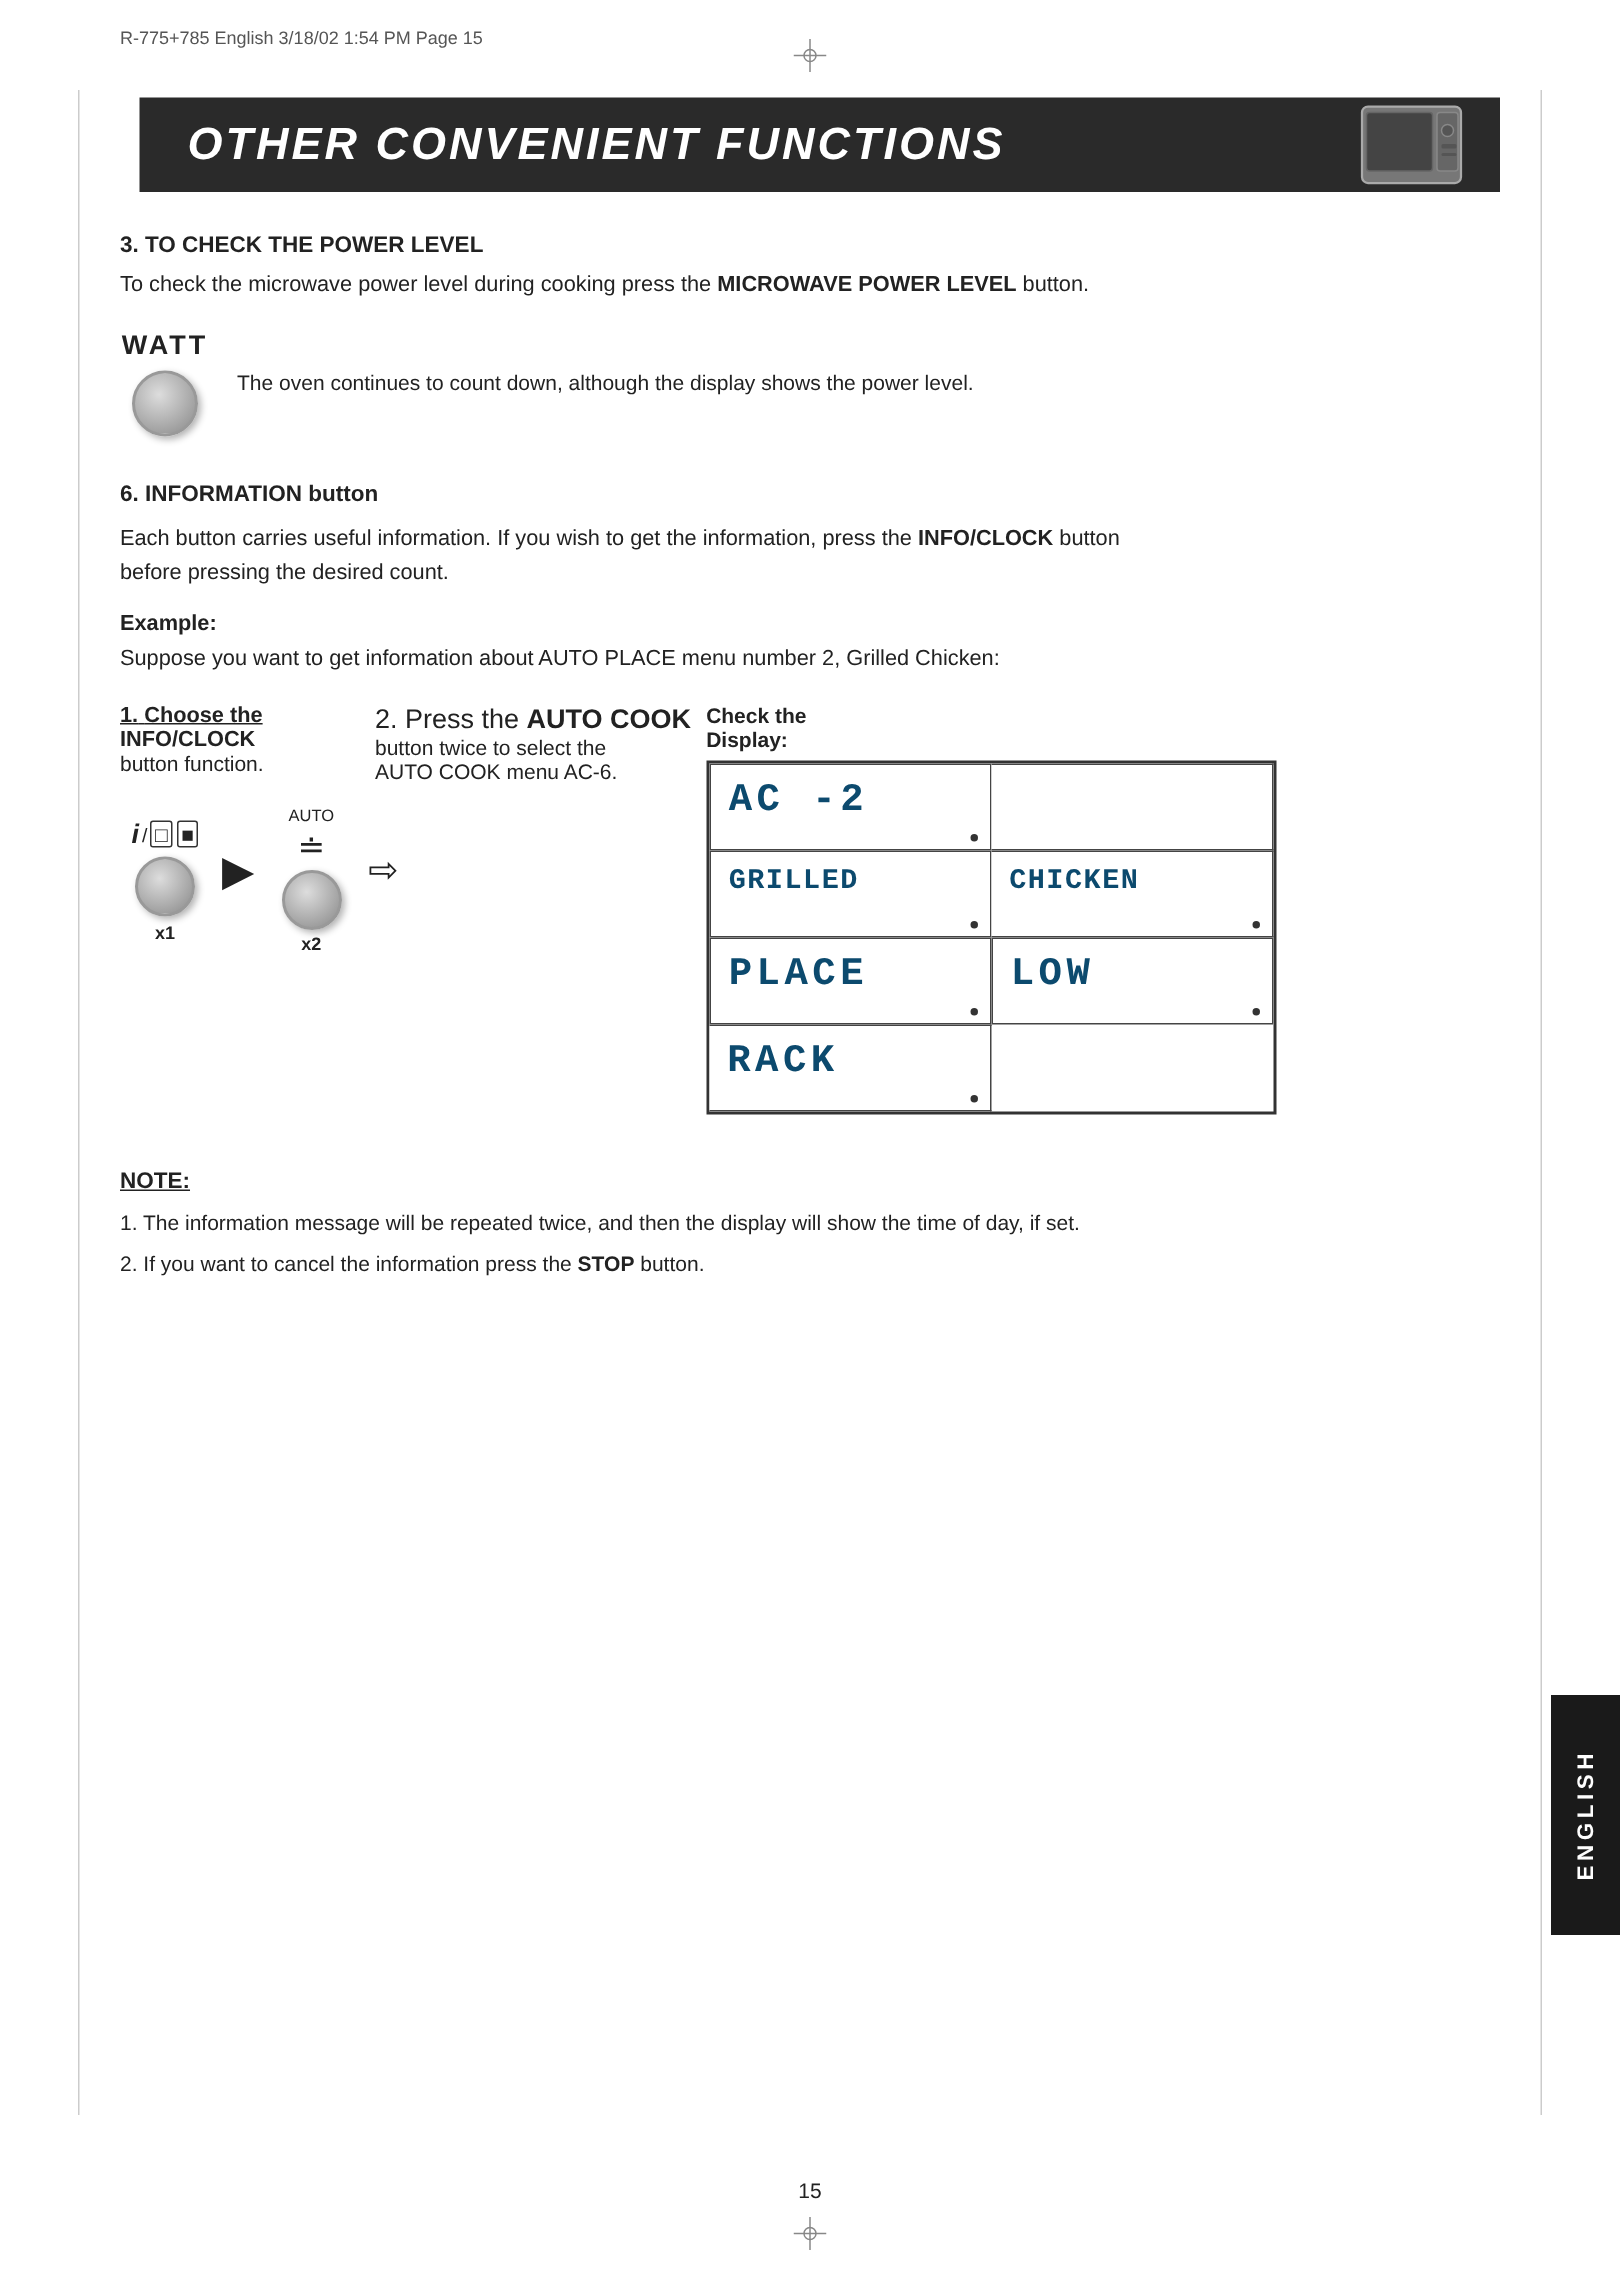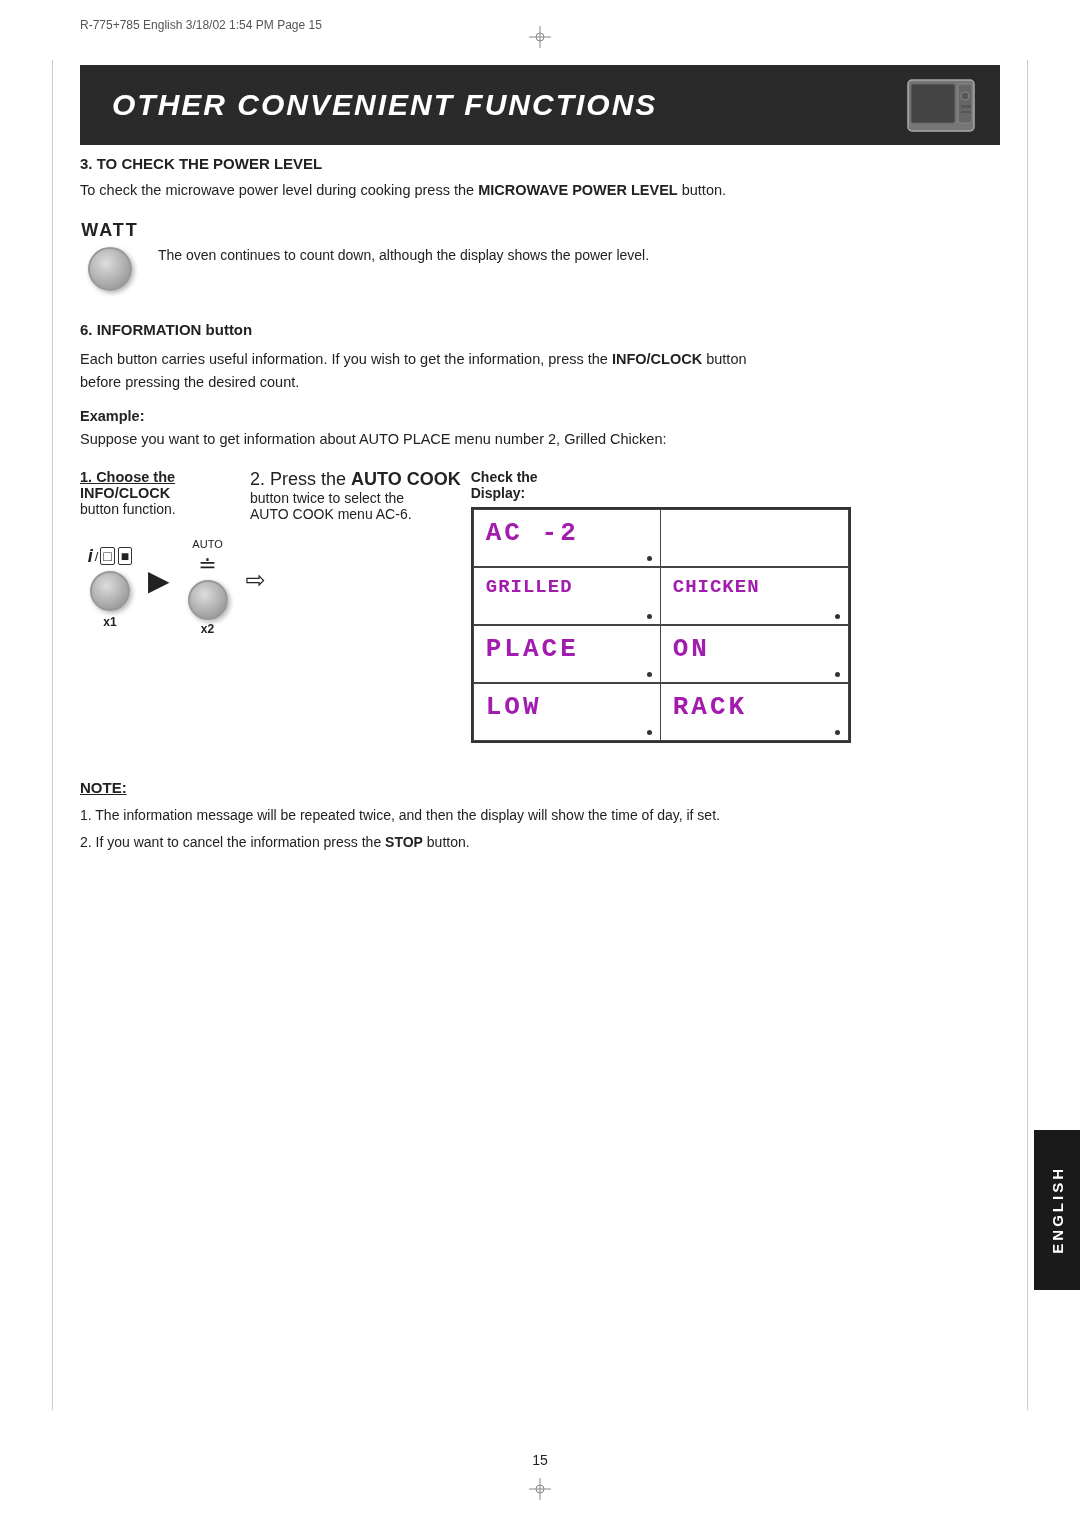--- a/index.html
+++ b/index.html
@@ -40,23 +40,23 @@
       right: 52px;
       width: 1px;
       height: 1350px;
       background: #ccc;
     }
 
     
     .title-banner {
       position: absolute;
       top: 65px;
-      left: 80px;
+      left: 93px;
       right: 80px;
-      height: 80px;
+      height: 63px;
       background: #2a2a2a;
       display: flex;
       align-items: center;
       justify-content: space-between;
       padding: 0 24px 0 32px;
     }
     .title-banner-text {
       color: #fff;
       font-size: 30px;
       font-weight: 900;
@@ -151,21 +151,21 @@
       width: 380px;
     }
     .display-cell {
       border: 1px solid #444;
       padding: 8px 12px 14px 12px;
       min-height: 58px;
       font-family: 'Courier New', monospace;
       font-size: 26px;
       font-weight: bold;
       letter-spacing: 3px;
-      color: #a21caf;
+      color: #0c4a6e;
       position: relative;
       background: #fff;
     }
     .display-cell .dot {
       position: absolute;
       bottom: 5px;
       right: 8px;
       width: 5px;
       height: 5px;
       background: #333;
@@ -355,23 +355,20 @@
 
           <div class="display-cell" style="font-size:19px;letter-spacing:1px;border-top:1px solid #444;">
             GRILLED<span class="dot"></span>
           </div>
           <div class="display-cell" style="font-size:19px;letter-spacing:1px;border-top:1px solid #444;border-left:none;">
             CHICKEN<span class="dot"></span>
           </div>
 
           <div class="display-cell" style="border-top:1px solid #444;">
             PLACE<span class="dot"></span>
-          </div>
-          <div class="display-cell" style="border-top:1px solid #444;border-left:none;">
-            ON<span class="dot"></span>
           </div>
 
           <div class="display-cell" style="border-top:1px solid #444;">
             LOW<span class="dot"></span>
           </div>
           <div class="display-cell" style="border-top:1px solid #444;border-left:none;">
             RACK<span class="dot"></span>
           </div>
         </div>
       </div>

